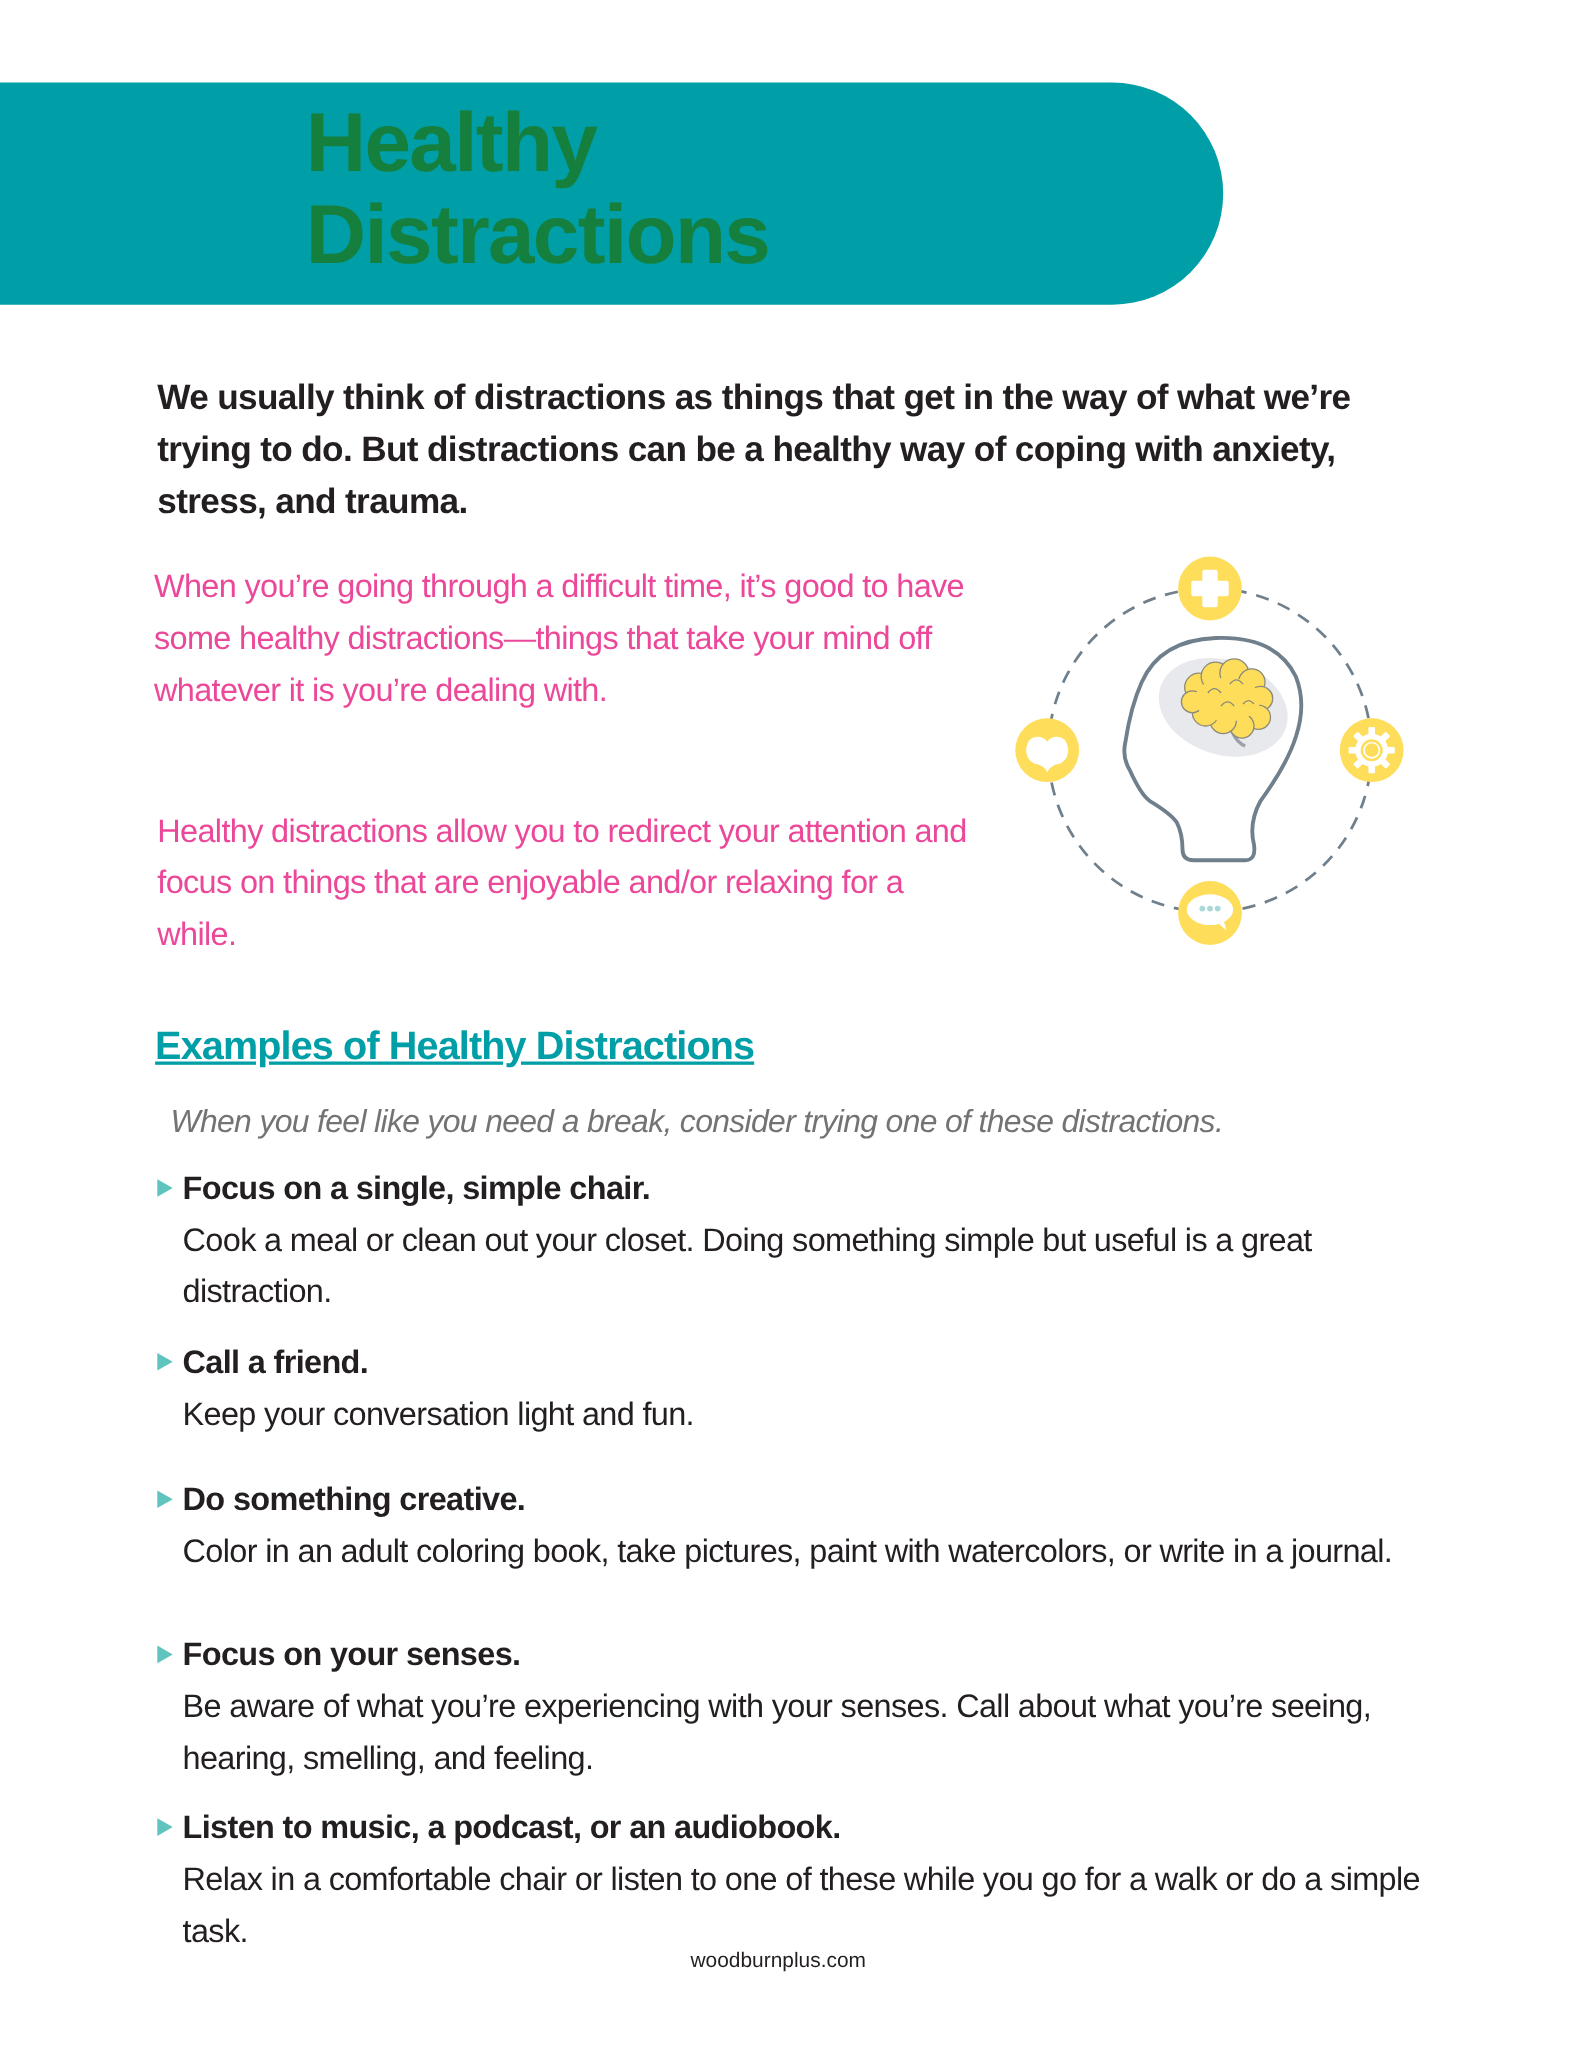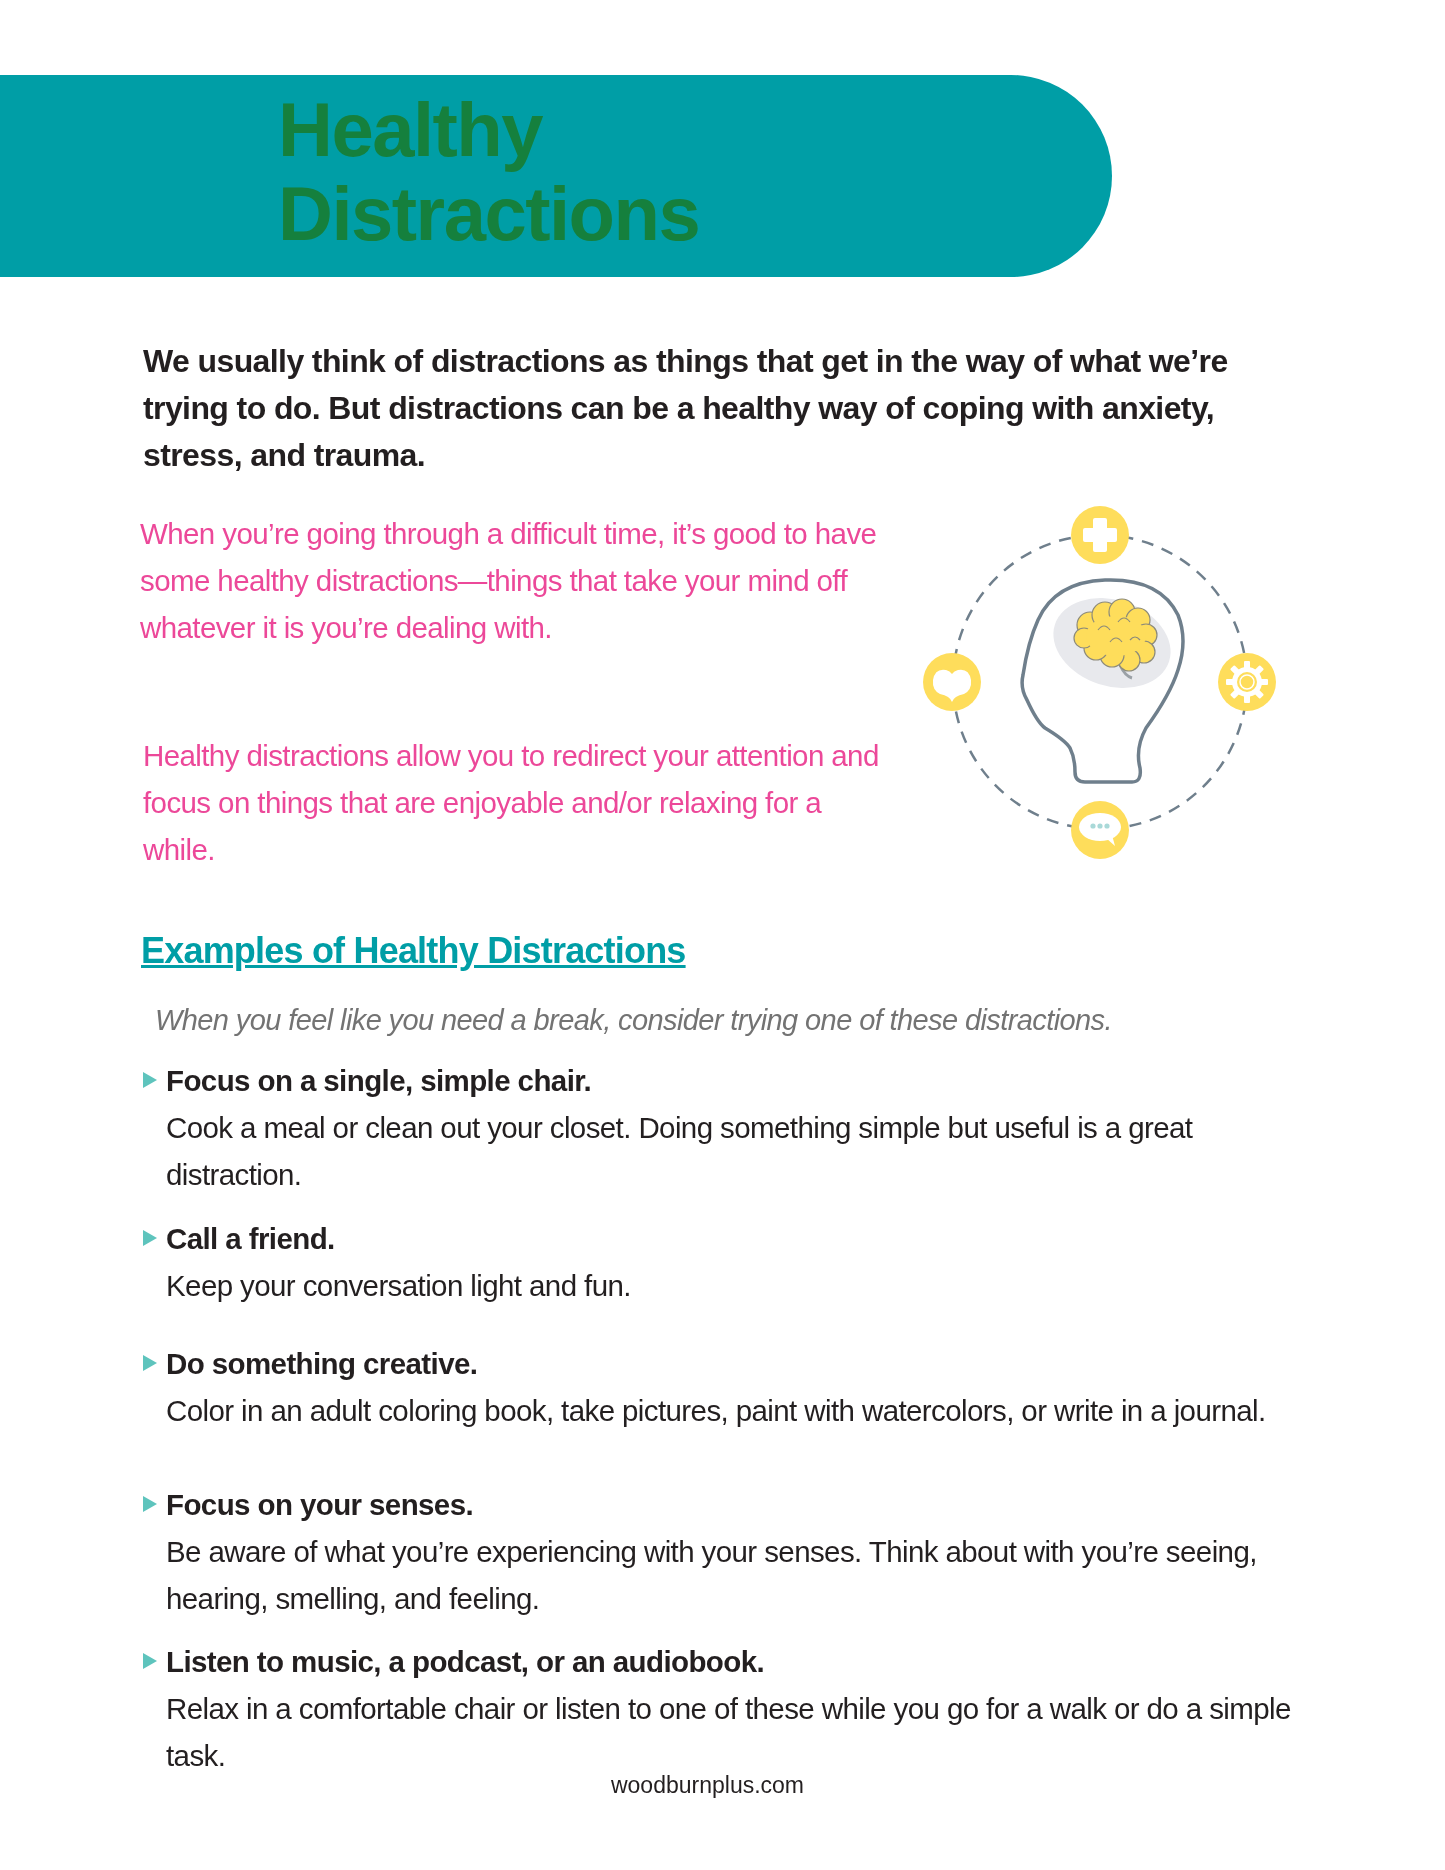--- a/index.html
+++ b/index.html
@@ -119,21 +119,21 @@
     .ex-2 { top: 1215px; }
     .ex-3 { top: 1326px; margin-top: 14px; }
     .ex-4 { top: 1481px; }
     .ex-5 { top: 1638px; }
     .footer {
       position: absolute;
       left: 0;
       width: 1415px;
       top: 1772px;
       text-align: center;
-      font-size: 23px;
+      font-size: 19px;
       color: #231f20;
     }
   </style>
 </head>
 <body>
 
 <div class="header-band"></div>
 <h1 class="title">
   <span>Healthy</span><br>
   <span>Distractions</span>
@@ -229,21 +229,21 @@
     <span>Do something creative.</span>
   </div>
   <div class="example-desc">Color in an adult coloring book, take pictures, paint with watercolors, or write in a journal.</div>
 </div>
 
 <div class="example ex-4">
   <div class="example-title">
     <span class="bullet"></span>
     <span>Focus on your senses.</span>
   </div>
-  <div class="example-desc">Be aware of what you’re experiencing with your senses. Think about with you’re seeing, hearing, smelling, and feeling.</div>
+  <div class="example-desc">Be aware of what you’re experiencing with your senses. Call about what you’re seeing, hearing, smelling, and feeling.</div>
 </div>
 
 <div class="example ex-5">
   <div class="example-title">
     <span class="bullet"></span>
     <span>Listen to music, a podcast, or an audiobook.</span>
   </div>
   <div class="example-desc">Relax in a comfortable chair or listen to one of these while you go for a walk or do a simple task.</div>
 </div>
 

